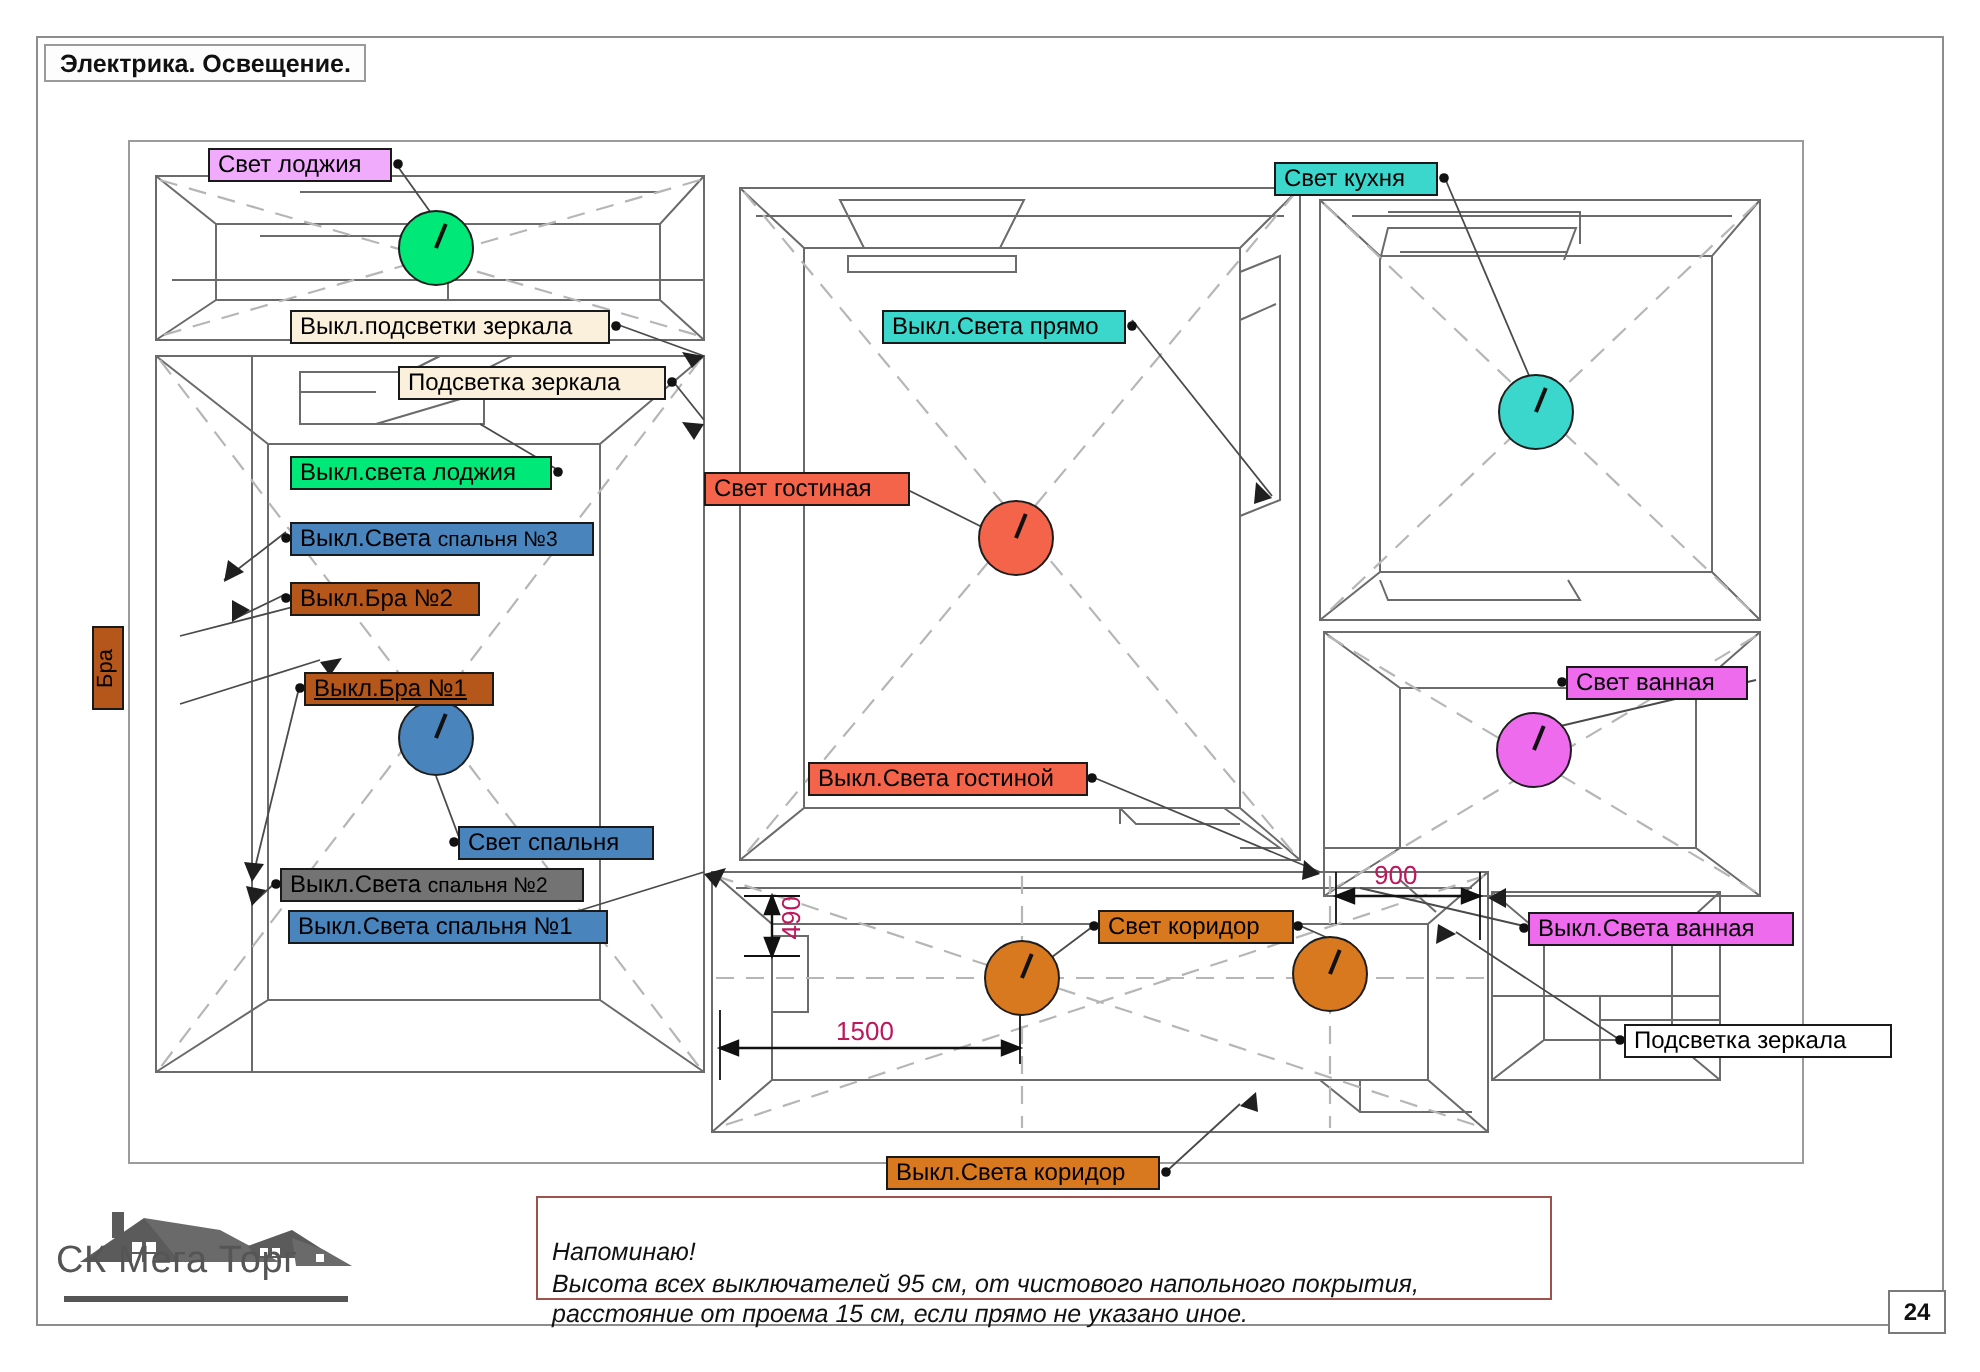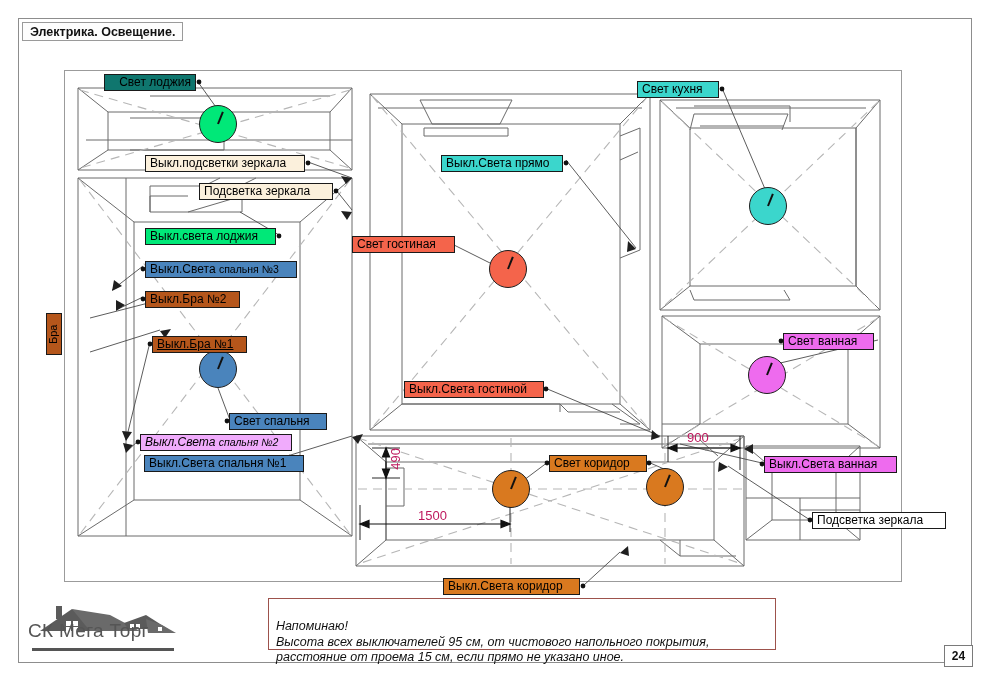--- a/index.html
+++ b/index.html
@@ -260,35 +260,35 @@
     <div style="position: absolute; left: 766px; top: 362px; width: 2px; height: 13px; background: rgb(17, 17, 17); transform: rotate(22deg); transform-origin: center bottom;"></div>
     <div class="fixture" style="left: 199px; top: 350px; width: 38px; height: 38px; background: rgb(74, 132, 188);"></div>
     <div style="position: absolute; left: 217px; top: 356px; width: 2px; height: 13px; background: rgb(17, 17, 17); transform: rotate(22deg); transform-origin: center bottom;"></div>
     <div class="fixture" style="left: 492px; top: 470px; width: 38px; height: 38px; background: rgb(217, 121, 31);"></div>
     <div style="position: absolute; left: 510px; top: 476px; width: 2px; height: 13px; background: rgb(17, 17, 17); transform: rotate(22deg); transform-origin: center bottom;"></div>
     <div class="fixture" style="left: 646px; top: 468px; width: 38px; height: 38px; background: rgb(217, 121, 31);"></div>
     <div style="position: absolute; left: 664px; top: 474px; width: 2px; height: 13px; background: rgb(17, 17, 17); transform: rotate(22deg); transform-origin: center bottom;"></div>
   </div>
 
 <div id="labels-layer">
-    <div class="lbl" style="left: 104px; top: 74px; width: 92px; background: #0f766e; text-align: right;">Свет лоджия</div>
+    <div class="lbl" style="left: 104px; top: 74px; width: 92px; background: #f0abfc;">Свет лоджия</div>
     <div class="lbl" style="left: 637px; top: 81px; width: 82px; background: rgb(59, 214, 204);">Свет кухня</div>
     <div class="lbl" style="left: 441px; top: 155px; width: 122px; background: rgb(59, 214, 204);">Выкл.Света прямо</div>
     <div class="lbl" style="left: 145px; top: 155px; width: 160px; background: rgb(251, 240, 220);">Выкл.подсветки зеркала</div>
     <div class="lbl" style="left: 199px; top: 183px; width: 134px; background: rgb(251, 240, 220);">Подсветка зеркала</div>
     <div class="lbl" style="left: 145px; top: 228px; width: 131px; background: rgb(0, 232, 120);">Выкл.света лоджия</div>
     <div class="lbl" style="left: 352px; top: 236px; width: 103px; background: rgb(244, 100, 75);">Свет гостиная</div>
     <div class="lbl" style="left: 145px; top: 261px; width: 152px; background: rgb(74, 132, 188);"><span>Выкл.Света </span><span class="sub">спальня №3</span></div>
     <div class="lbl" style="left: 145px; top: 291px; width: 95px; background: rgb(181, 86, 27);">Выкл.Бра №2</div>
     <div class="vertlbl" style="left: 46px; top: 313px; height: 42px; background: rgb(181, 86, 27);">Бра</div>
     <div class="lbl" style="left: 152px; top: 336px; width: 95px; background: rgb(181, 86, 27); text-decoration: underline;">Выкл.Бра №1</div>
     <div class="lbl" style="left: 783px; top: 333px; width: 91px; background: rgb(238, 107, 238);">Свет ванная</div>
     <div class="lbl" style="left: 404px; top: 381px; width: 140px; background: rgb(244, 100, 75);">Выкл.Света гостиной</div>
     <div class="lbl" style="left: 229px; top: 413px; width: 98px; background: rgb(74, 132, 188);">Свет спальня</div>
-    <div class="lbl" style="left: 140px; top: 434px; width: 152px; background: #f0abfc; font-style: italic;"><span>Выкл.Света </span><span class="sub">спальня №2</span></div>
+    <div class="lbl" style="left: 140px; top: 434px; width: 152px; background: #737373;"><span>Выкл.Света </span><span class="sub">спальня №2</span></div>
     <div class="lbl" style="left: 104px; top: 455px; width: 160px; background: rgb(74, 132, 188); margin-left: 40px;">Выкл.Света спальня №1</div>
     <div class="lbl" style="left: 764px; top: 456px; width: 133px; background: rgb(238, 107, 238);">Выкл.Света ванная</div>
     <div class="lbl" style="left: 549px; top: 455px; width: 98px; background: rgb(217, 121, 31);">Свет коридор</div>
     <div class="lbl" style="left: 812px; top: 512px; width: 134px; background: rgb(255, 255, 255);">Подсветка зеркала</div>
     <div class="lbl" style="left: 443px; top: 578px; width: 137px; background: rgb(217, 121, 31);">Выкл.Света коридор</div>
   </div>
 
 <div class="dimtxt vert" style="left:388px;top:448px;">490</div>
 <div class="dimtxt" style="left:418px;top:508px;">1500</div>
 <div class="dimtxt" style="left:687px;top:430px;">900</div>

